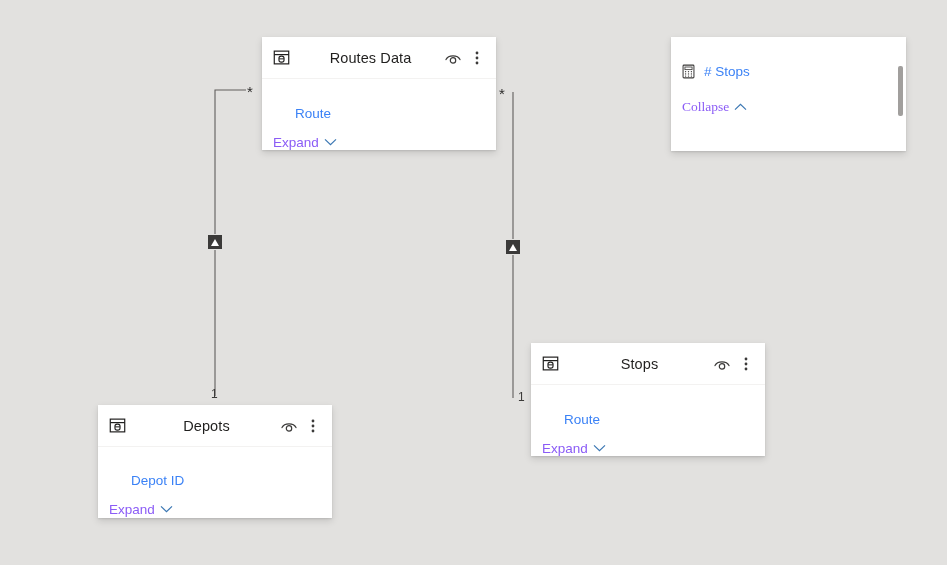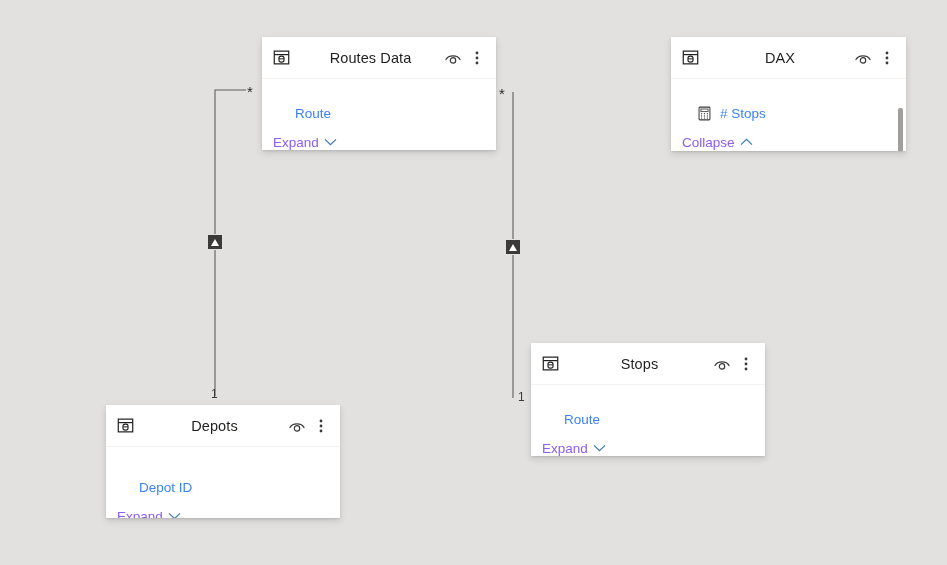--- a/index.html
+++ b/index.html
@@ -230,63 +230,39 @@
       <div class="expander" style="margin-top:5px;">
         <span>Expand</span>
         <svg width="13" height="8" viewBox="0 0 13 8">
           <path d="M1 1.4 L6.5 6.6 L12 1.4" fill="none" stroke="#3b77b3" stroke-width="1.2"></path>
         </svg>
       </div>
     </div>
   </div>
 
   <div class="table-card" id="card-dax" style="left:671px; top:37px; width:235px; height:114px;">
-    <div class="card-header">
-      <svg class="table-icon" viewBox="0 0 20 20">
-        <rect x="1.5" y="2.5" width="17" height="15" fill="none" stroke="#201f1e" stroke-width="1.4"></rect>
-        <line x1="1.5" y1="6.6" x2="18.5" y2="6.6" stroke="#201f1e" stroke-width="1.4"></line>
-        <rect x="7" y="8.4" width="6" height="7" rx="2.6" fill="none" stroke="#201f1e" stroke-width="1.3"></rect>
-        <line x1="7" y1="11.6" x2="13" y2="11.6" stroke="#201f1e" stroke-width="1.2"></line>
-      </svg>
-      <span class="card-title">DAX</span>
-      <span class="hdr-actions">
-        <span class="icon-btn">
-          <svg width="18" height="14" viewBox="0 0 18 14">
-            <path d="M2 8.6 C4.3 3.6 13.7 3.6 16 8.6" fill="none" stroke="#3b3a39" stroke-width="1.2" stroke-linecap="round"></path>
-            <circle cx="9" cy="9.4" r="2.7" fill="none" stroke="#3b3a39" stroke-width="1.2"></circle>
-          </svg>
-        </span>
-        <span class="icon-btn">
-          <svg width="4" height="16" viewBox="0 0 4 16">
-            <circle cx="2" cy="3" r="1.4" fill="#3b3a39"></circle>
-            <circle cx="2" cy="8" r="1.4" fill="#3b3a39"></circle>
-            <circle cx="2" cy="13" r="1.4" fill="#3b3a39"></circle>
-          </svg>
-        </span>
-      </span>
-    </div>
     <div class="card-body">
       <div class="vscroll" style="top:8px; height:50px;"></div>
-      <div class="field-row" style="margin-top:21px; padding-left:26px;">
+      <div class="field-row" style="margin-top:21px; padding-left:10px;">
         <svg class="field-icon" viewBox="0 0 16 16">
           <rect x="2.2" y="1.2" width="11.6" height="13.6" rx="1" fill="none" stroke="#3b3a39" stroke-width="1.1"></rect>
           <rect x="4.2" y="3.2" width="7.6" height="2.8" fill="none" stroke="#3b3a39" stroke-width="0.9"></rect>
           <circle cx="4.9" cy="8.2" r="0.72" fill="#3b3a39"></circle>
           <circle cx="8" cy="8.2" r="0.72" fill="#3b3a39"></circle>
           <circle cx="11.1" cy="8.2" r="0.72" fill="#3b3a39"></circle>
           <circle cx="4.9" cy="10.6" r="0.72" fill="#3b3a39"></circle>
           <circle cx="8" cy="10.6" r="0.72" fill="#3b3a39"></circle>
           <circle cx="11.1" cy="10.6" r="0.72" fill="#3b3a39"></circle>
           <circle cx="4.9" cy="12.9" r="0.72" fill="#3b3a39"></circle>
           <circle cx="8" cy="12.9" r="0.72" fill="#3b3a39"></circle>
           <circle cx="11.1" cy="12.9" r="0.72" fill="#3b3a39"></circle>
         </svg>
         <span class="field-name"># Stops</span>
       </div>
-      <div class="expander" style="margin-top:5px;">
+      <div class="expander" style="margin-top:12px;font-family:Liberation Serif, serif;">
         <span>Collapse</span>
         <svg width="13" height="8" viewBox="0 0 13 8">
           <path d="M1 6.6 L6.5 1.4 L12 6.6" fill="none" stroke="#3b77b3" stroke-width="1.2"></path>
         </svg>
       </div>
     </div>
   </div>
 
   <div class="table-card" id="card-colors" style="left:531px; top:343px; width:234px; height:113px;">
     <div class="card-header">
@@ -319,21 +295,21 @@
       </div>
       <div class="expander" style="margin-top:5px;">
         <span>Expand</span>
         <svg width="13" height="8" viewBox="0 0 13 8">
           <path d="M1 1.4 L6.5 6.6 L12 1.4" fill="none" stroke="#3b77b3" stroke-width="1.2"></path>
         </svg>
       </div>
     </div>
   </div>
 
-  <div class="table-card" id="card-depots" style="left:106px; top:405px; width:234px; height:113px;">
+  <div class="table-card" id="card-depots" style="left:98px; top:405px; width:234px; height:113px;">
     <div class="card-header">
       <svg class="table-icon" viewBox="0 0 20 20">
         <rect x="1.5" y="2.5" width="17" height="15" fill="none" stroke="#201f1e" stroke-width="1.4"></rect>
         <line x1="1.5" y1="6.6" x2="18.5" y2="6.6" stroke="#201f1e" stroke-width="1.4"></line>
         <rect x="7" y="8.4" width="6" height="7" rx="2.6" fill="none" stroke="#201f1e" stroke-width="1.3"></rect>
         <line x1="7" y1="11.6" x2="13" y2="11.6" stroke="#201f1e" stroke-width="1.2"></line>
       </svg>
       <span class="card-title">Depots</span>
       <span class="hdr-actions">
         <span class="icon-btn">
@@ -345,21 +321,21 @@
         <span class="icon-btn">
           <svg width="4" height="16" viewBox="0 0 4 16">
             <circle cx="2" cy="3" r="1.4" fill="#3b3a39"></circle>
             <circle cx="2" cy="8" r="1.4" fill="#3b3a39"></circle>
             <circle cx="2" cy="13" r="1.4" fill="#3b3a39"></circle>
           </svg>
         </span>
       </span>
     </div>
     <div class="card-body">
-      <div class="field-row indented" style="margin-top:27px;">
+      <div class="field-row indented" style="margin-top:20px;">
         <span class="field-name">Depot ID</span>
       </div>
       <div class="expander" style="margin-top:5px;">
         <span>Expand</span>
         <svg width="13" height="8" viewBox="0 0 13 8">
           <path d="M1 1.4 L6.5 6.6 L12 1.4" fill="none" stroke="#3b77b3" stroke-width="1.2"></path>
         </svg>
       </div>
     </div>
   </div>

